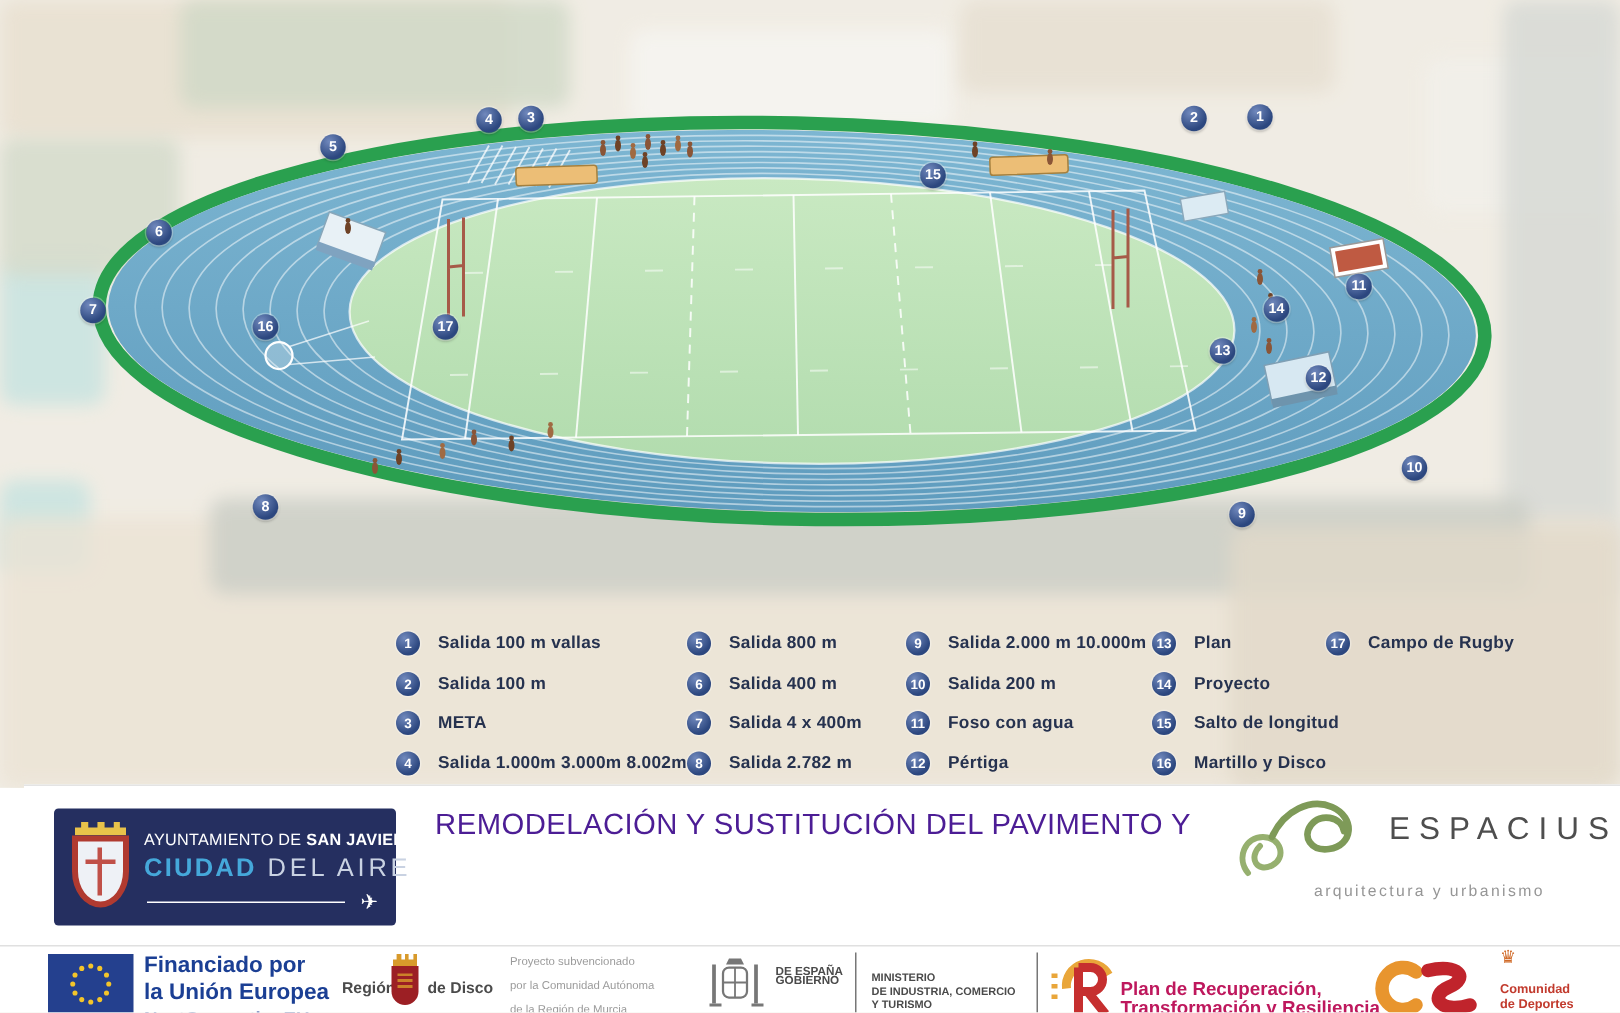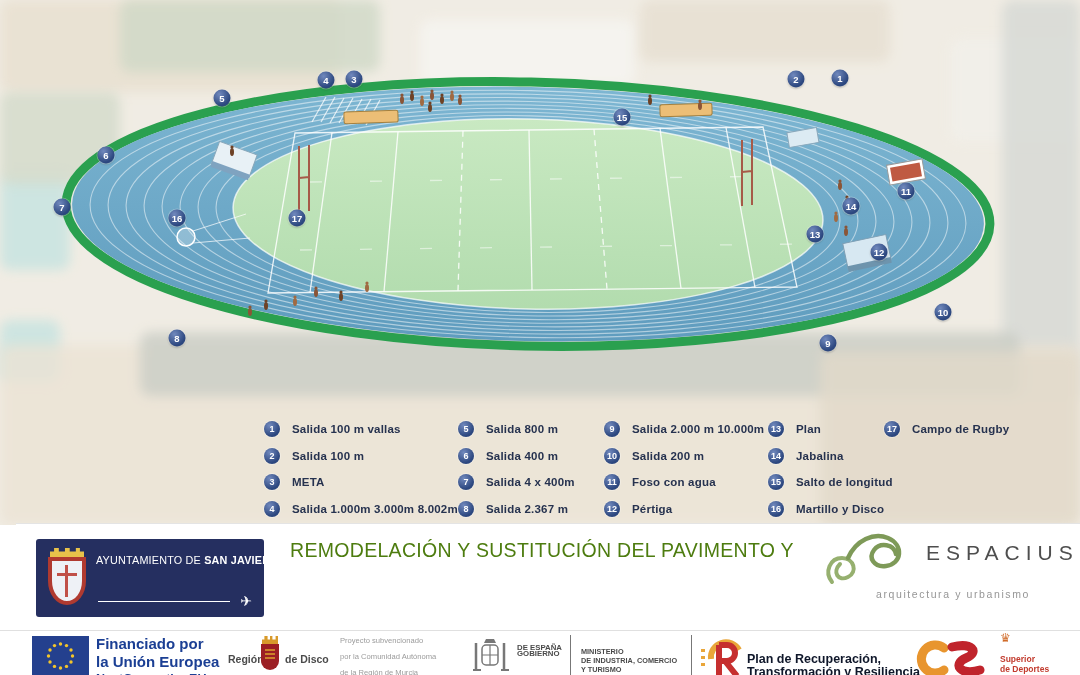--- a/index.html
+++ b/index.html
@@ -38,21 +38,21 @@
   .crest-shield:before{content:"";position:absolute;left:5px;right:5px;top:12px;height:3px;background:#c05048;}
   .crest-shield:after{content:"";position:absolute;left:13px;top:4px;width:3px;height:32px;background:#c05048;}
   .sj-text{position:absolute;left:60px;top:15px;width:158px;}
   .sj-line1{font-size:10.8px;color:#fff;letter-spacing:.2px;white-space:nowrap;}
   .sj-line1 .b{font-weight:bold;}
   .sj-line2{margin-top:3px;font-size:17px;white-space:nowrap;}
   .sj-line2 .city{color:#45a8da;font-weight:bold;letter-spacing:1.5px;}
   .sj-line2 .rest{color:#c9d2e2;letter-spacing:2.5px;}
   .sj-underline{position:absolute;left:62px;bottom:15px;width:132px;height:1.5px;background:#fff;}
   .sj-plane{position:absolute;right:12px;bottom:8px;color:#fff;font-size:14px;}
-  #title{position:absolute;left:250px;top:11px;width:552px;text-align:center;color:#4d7c0f;}
+  #title{position:absolute;left:250px;top:11px;width:552px;text-align:center;color:#4c1d95;}
   .title-line{font-size:19.5px;line-height:30px;letter-spacing:.3px;}
   #espacius{position:absolute;left:800px;top:0;width:280px;height:83px;}
   #espacius-name{position:absolute;left:110px;top:17px;font-size:21px;letter-spacing:6px;color:#4e4e4e;}
   #espacius-tag{position:absolute;left:60px;top:64px;font-size:10.5px;letter-spacing:1.6px;color:#969696;}
   #espacius-glyph{position:absolute;left:6px;top:4px;}
   
   #footer{position:absolute;left:0;top:630px;width:1080px;height:45px;background:#fff;border-top:1px solid #e0e0e0;box-sizing:border-box;overflow:hidden;}
   .f-abs{position:absolute;}
   #eu-flag{left:32px;top:5px;width:57px;height:40px;background:#24408e;}
   #eu-text1,#eu-text2{left:96px;font-size:15px;font-weight:bold;color:#1b3f94;white-space:nowrap;}
@@ -64,21 +64,21 @@
     clip-path:polygon(0 100%,0 45%,15% 45%,15% 0,35% 0,35% 45%,50% 45%,50% 0,65% 0,65% 45%,85% 45%,85% 0,100% 0,100% 100%);}
   .m-shield{width:18px;height:26px;background:#9c1f24;border-radius:0 0 9px 9px;position:relative;}
   .m-shield:before{content:"";position:absolute;left:4px;top:5px;width:10px;height:10px;background:
      repeating-linear-gradient(0deg,#d89a2b 0 2px,transparent 2px 4px);opacity:.8;}
   #murcia-post{left:285px;top:22px;font-size:10.5px;font-weight:bold;color:#4b4b4b;white-space:nowrap;}
   .subsidy{left:340px;font-size:7.6px;color:#9b9b9b;white-space:nowrap;}
   #gob1,#gob2{left:517px;font-size:7.8px;font-weight:bold;color:#4a4a4a;}
   #gob1{top:18px;} #gob2{top:12px;}
   .vdiv{top:4px;width:1px;height:41px;background:#777;}
   .mini{left:581px;font-size:7.3px;font-weight:bold;color:#4a4a4a;white-space:nowrap;}
-  .plan{left:747px;font-size:12.5px;font-weight:bold;color:#0f172a;white-space:nowrap;}
+  .plan{left:747px;font-size:12.5px;font-weight:bold;color:#be185d;white-space:nowrap;}
   #csd-crown{left:1000px;top:0px;font-size:12px;color:#d06a28;}
   .csd{left:1000px;font-size:8.5px;font-weight:bold;color:#c23b2e;white-space:nowrap;}
 </style>
 </head>
 <body>
 
 <div id="scene">
 
   <div class="blob" style="left:0;top:0;width:340px;height:92px;background:#d8c9ad;"></div>
   <div class="blob" style="left:120px;top:0;width:260px;height:72px;background:#adbd9e;"></div>
@@ -250,21 +250,21 @@
         <div class="legend-row">
           <span class="legend-circle">6</span>
           <span class="legend-label">Salida 400 m</span>
         </div>
         <div class="legend-row">
           <span class="legend-circle">7</span>
           <span class="legend-label">Salida 4 x 400m</span>
         </div>
         <div class="legend-row">
           <span class="legend-circle">8</span>
-          <span class="legend-label">Salida 2.367 m</span>
+          <span class="legend-label">Salida 2.782 m</span>
         </div>
       </div>
       <div class="legend-col" style="left: 604px;">
         <div class="legend-row">
           <span class="legend-circle">9</span>
           <span class="legend-label">Salida 2.000 m 10.000m</span>
         </div>
         <div class="legend-row">
           <span class="legend-circle">10</span>
           <span class="legend-label">Salida 200 m</span>
@@ -278,21 +278,21 @@
           <span class="legend-label">Pértiga</span>
         </div>
       </div>
       <div class="legend-col" style="left: 768px;">
         <div class="legend-row">
           <span class="legend-circle">13</span>
           <span class="legend-label">Plan</span>
         </div>
         <div class="legend-row">
           <span class="legend-circle">14</span>
-          <span class="legend-label">Jabalina</span>
+          <span class="legend-label">Proyecto</span>
         </div>
         <div class="legend-row">
           <span class="legend-circle">15</span>
           <span class="legend-label">Salto de longitud</span>
         </div>
         <div class="legend-row">
           <span class="legend-circle">16</span>
           <span class="legend-label">Martillo y Disco</span>
         </div>
       </div>
@@ -306,20 +306,21 @@
 </div>
 
 <div id="band">
   <div id="sj-panel">
     <div class="crest">
       <div class="crest-crown"></div>
         <div class="crest-shield"></div>
     </div>
     <div class="sj-text">
       <div class="sj-line1"><span>AYUNTAMIENTO DE </span><span class="b">SAN JAVIER</span></div>
+      <div class="sj-line2"><span class="city">CIUDAD</span><span class="rest"> DEL AIRE</span></div>
     </div>
     <div class="sj-underline"></div>
     <div class="sj-plane">✈</div>
   </div>
 
   <div id="title">
     <div class="title-line">REMODELACIÓN Y SUSTITUCIÓN DEL PAVIMENTO Y</div>
   </div>
 
   <div id="espacius">
@@ -398,15 +399,15 @@
   <div class="f-abs plan" style="top:34px;">Transformación y Resiliencia</div>
 
   <div class="f-abs" style="left:910px;top:9px;">
     <svg width="82" height="36" viewBox="0 0 82 36">
       <path d="M34,8 A14,14 0 1 0 34,30" fill="none" stroke="#e8952e" stroke-width="9" stroke-linecap="round"></path>
       <path d="M42,7 C62,2 70,12 56,18 C42,24 50,36 70,30" fill="none" stroke="#c0242c" stroke-width="9" stroke-linecap="round"></path>
     </svg>
   </div>
   <div class="f-abs" id="csd-crown">♛</div>
   <div class="f-abs csd" style="top:13px;margin-top:46px;">Consejo</div>
-  <div class="f-abs csd" style="top:23px;">Superior</div>
+  <div class="f-abs csd" style="top:23px;">Comunidad</div>
   <div class="f-abs csd" style="top:33px;">de Deportes</div>
 </div>
 
 </body></html>

